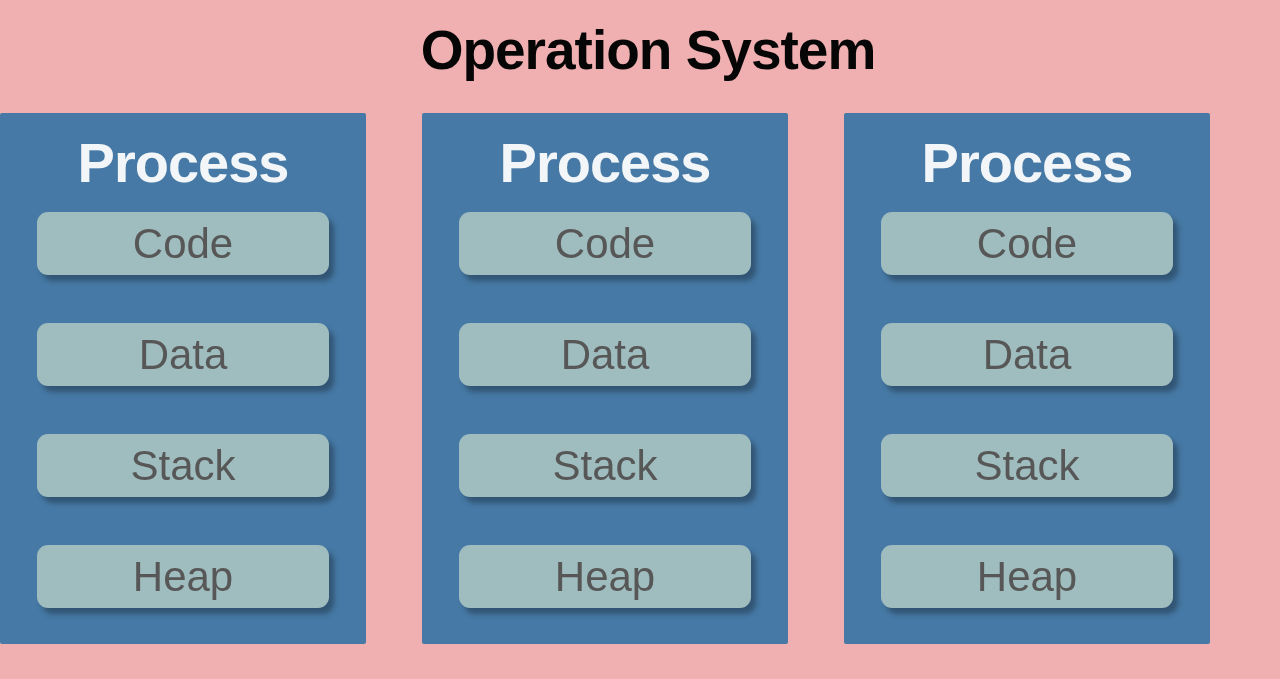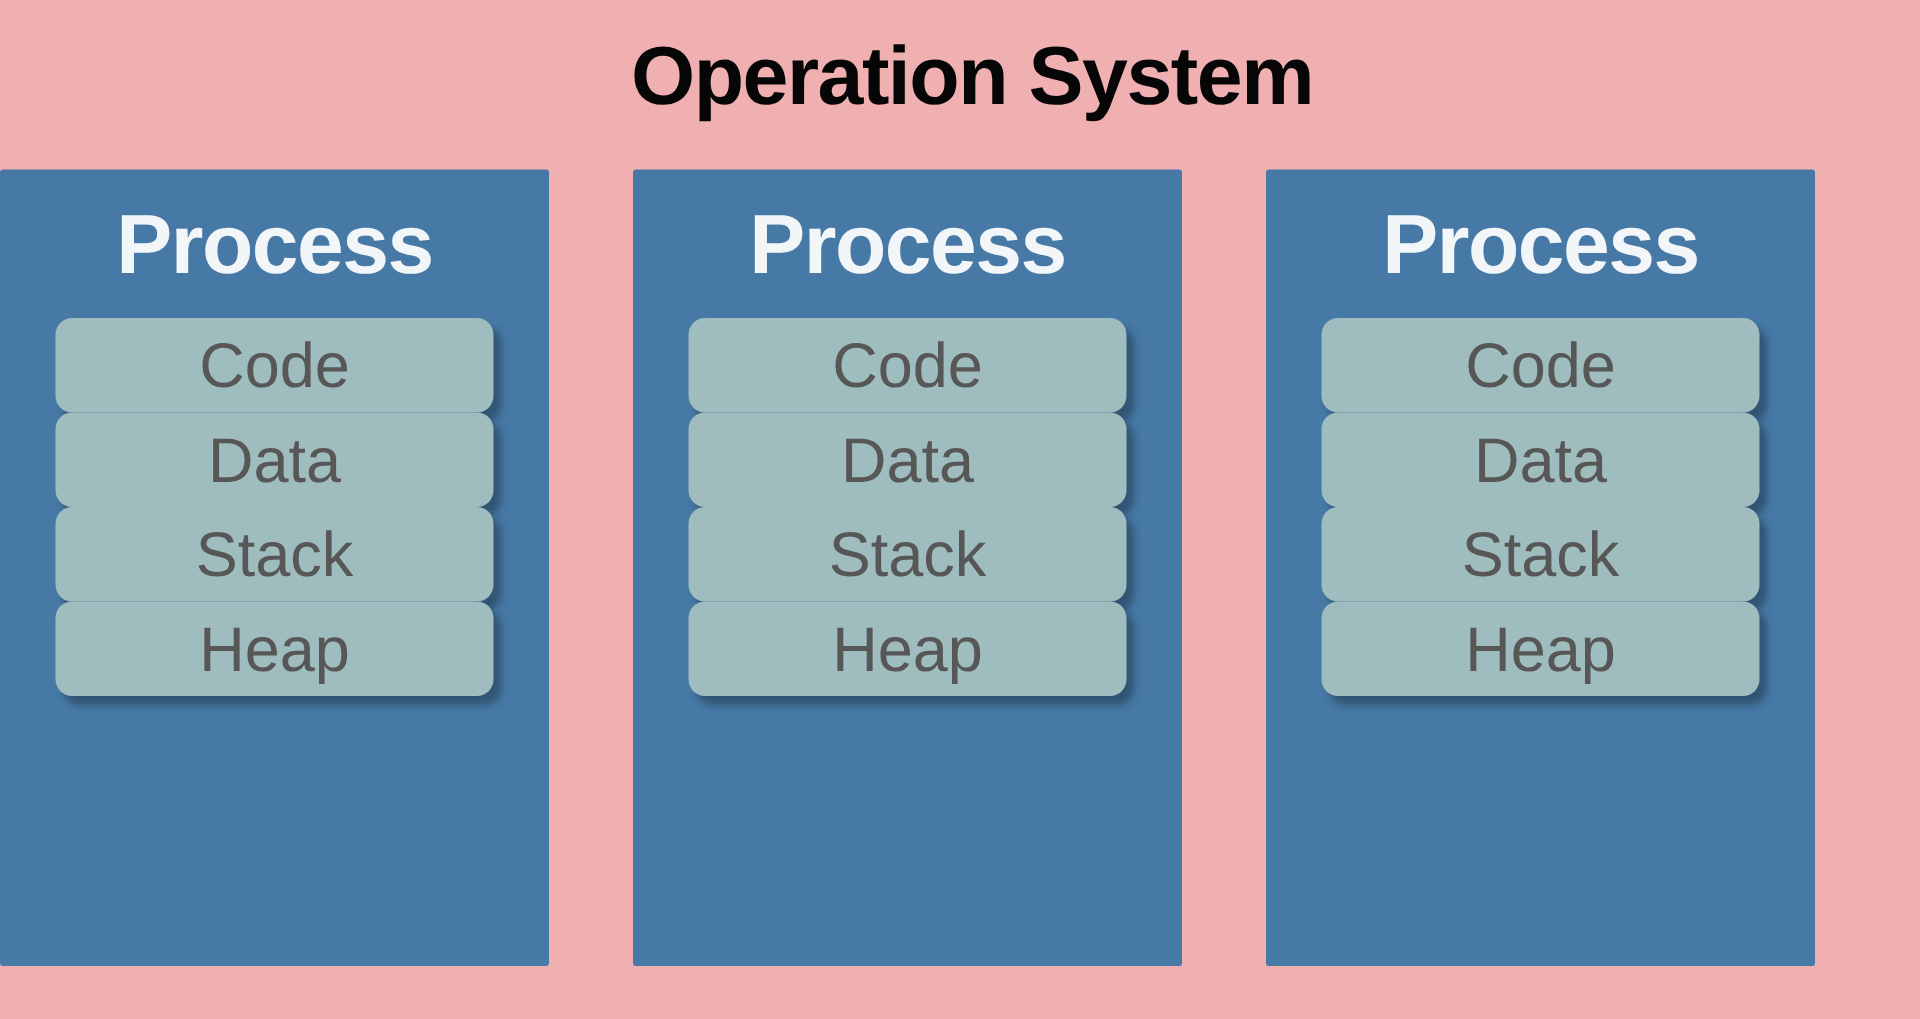--- a/index.html
+++ b/index.html
@@ -51,20 +51,21 @@
     align-items: center;
     justify-content: center;
     font-size: 56px;
     font-weight: bold;
     letter-spacing: -1px;
     color: var(--process-title-text);
   }
   .segments {
     display: flex;
     flex-direction: column;
+    gap: 48px;
     padding: 0 37px;
   }
   .segment {
     height: 63px;
     background: var(--segment-box);
     border-radius: 11px;
     box-shadow: 5px 6px 5px var(--segment-shadow);
     display: flex;
     align-items: center;
     justify-content: center;

